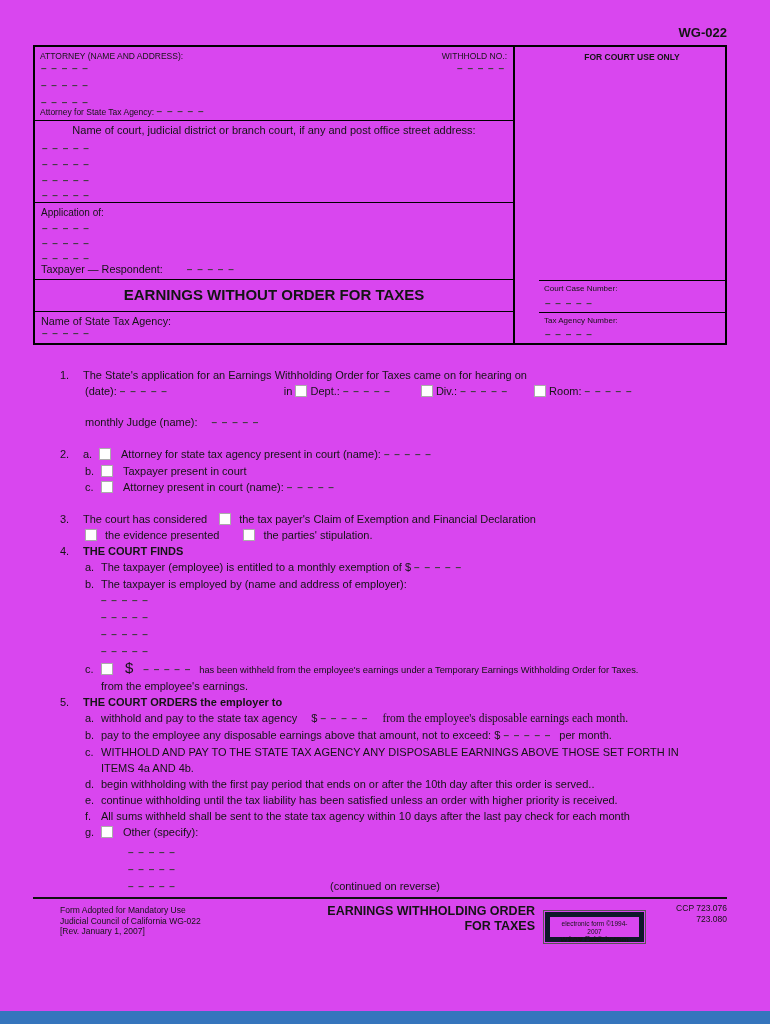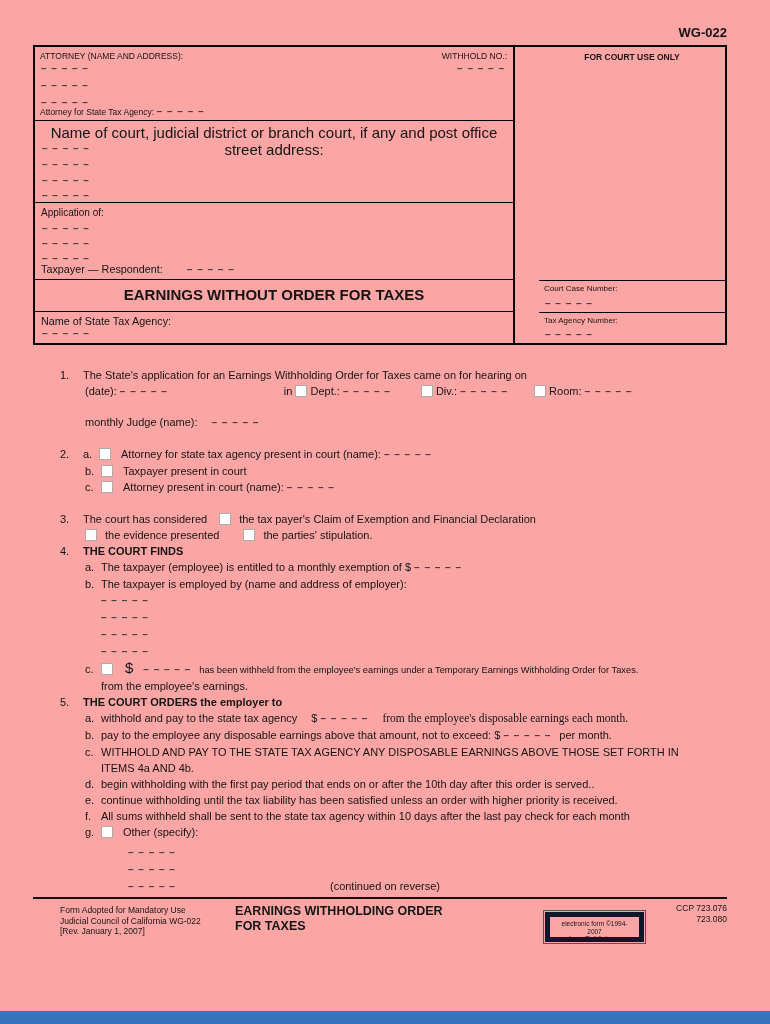--- a/index.html
+++ b/index.html
@@ -1,19 +1,19 @@
 <!DOCTYPE html>
 <html><head>
 <meta charset="utf-8">
 <style>
   html,body { margin:0; padding:0; background:#fff; }
   * { box-sizing:border-box; }
   .page {
     position:relative; width:770px; height:1024px; margin:0 auto;
-    background:#fca5a5; color:#141414;
+    background:#d946ef; color:#141414;
     font-family:"Liberation Sans", sans-serif; overflow:hidden;
   }
   .abs { position:absolute; }
   .dash { color:#3f3f3f; letter-spacing:1px; white-space:nowrap; font-weight:bold; font-size:10px; }
   .cb {
     display:inline-block; width:12px; height:12px; border:1px solid #ababab;
     background:#fff; vertical-align:-2px;
   }
   .sp { display:inline-block; }
   
@@ -29,21 +29,21 @@
   .s-title { height:32px; }
   .s-agency { flex:1; }
   .lbl8 { font-size:8.5px; }
   .att-label { position:absolute; left:5px; top:4px; }
   .tel-label { position:absolute; right:6px; top:4px; }
   .att-d1 { position:absolute; left:6px; top:16px; }
   .att-d2 { position:absolute; left:6px; top:33px; }
   .att-d3 { position:absolute; left:6px; top:50px; }
   .tel-d  { position:absolute; right:8px; top:16px; }
   .att-for { position:absolute; left:5px; bottom:3px; }
-  .court-head { text-align:center; font-size:15px; padding-top:3px; }
+  .court-head { text-align:center; font-size:11px; padding-top:3px; }
   .c-d1 { position:absolute; left:7px; top:22px; }
   .c-d2 { position:absolute; left:7px; top:38px; }
   .c-d3 { position:absolute; left:7px; top:54px; }
   .c-d4 { position:absolute; left:7px; top:69px; }
   .app-label { position:absolute; left:6px; top:4px; font-size:10px; }
   .a-d1 { position:absolute; left:7px; top:20px; }
   .a-d2 { position:absolute; left:7px; top:35px; }
   .a-d3 { position:absolute; left:7px; top:50px; }
   .taxresp { position:absolute; left:6px; bottom:4px; font-size:10.8px; }
   .title-row { text-align:center; font-weight:bold; font-size:15px; line-height:30px; }
@@ -67,21 +67,21 @@
   .mt14 { margin-top:14px; }
   .mt15 { margin-top:15px; }
   .mt4 { margin-top:4px; }
   .bigd { font-size:15px; }
   .small9 { font-size:9.3px; }
   .serif { font-family:"Liberation Serif", serif; font-size:11.5px; }
   
   .continued { top:880px; left:0; width:770px; text-align:center; font-size:11px; }
   .rule { top:897px; left:33px; width:694px; border-top:2.5px solid #111; }
   .f-left { top:905px; left:60px; font-size:8.5px; line-height:10.5px; }
-  .f-center { top:904px; left:235px; width:300px; text-align:left; font-weight:bold;
+  .f-center { top:904px; left:235px; width:300px; text-align:right; font-weight:bold;
               font-size:12.5px; line-height:14.5px; }
   .stamp { top:910px; left:543px; width:103px; height:34px; border:1px solid #555;
            padding:1px; }
   .stamp-inner { position:relative; width:100%; height:100%; border:5px solid #0f172a;
                  text-align:center; font-size:6.5px; line-height:8px; padding-top:3px; }
   .stamp-url { font-weight:bold; font-size:7.8px; }
   .stamp-pub { position:absolute; left:0; bottom:-6px; width:100%; text-align:center;
                font-size:7.5px; }
   .f-ccp { top:903px; right:43px; text-align:right; font-size:8.5px; line-height:10.5px; }
   .bottom-bar { left:0; bottom:0; width:770px; height:13px; }

